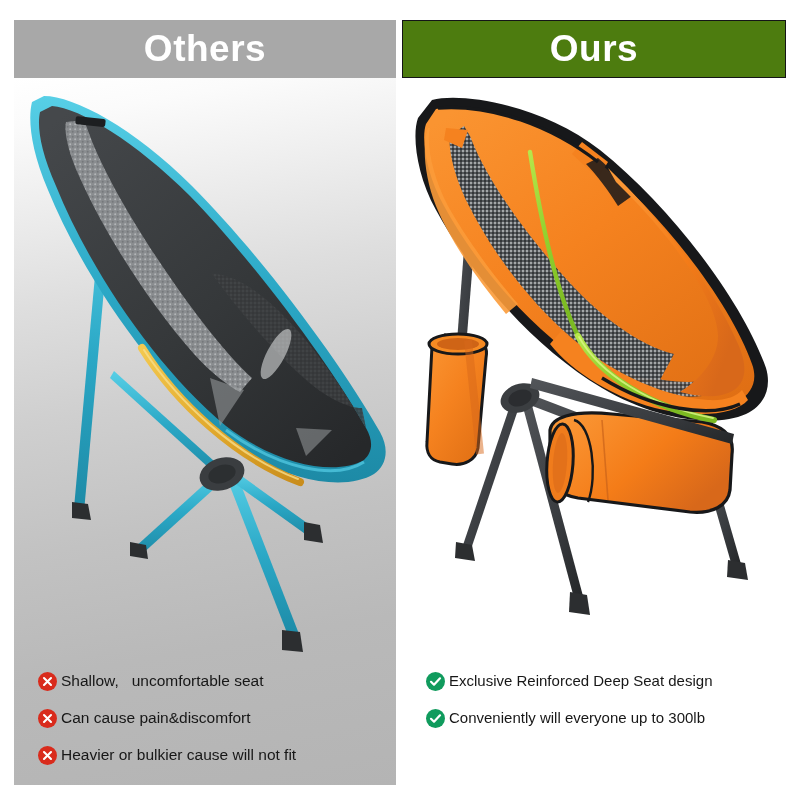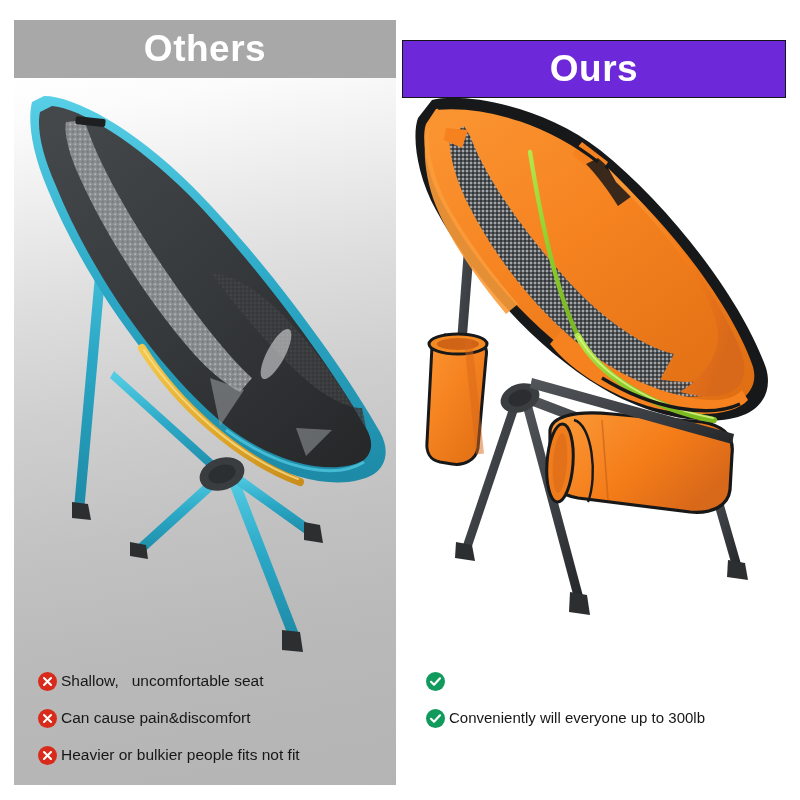--- a/index.html
+++ b/index.html
@@ -36,22 +36,22 @@
   
   .hdr {
     position: absolute; top: 20px; height: 58px;
     display: flex; align-items: center; justify-content: center;
     color: #ffffff;
     font-size: 37px;
     font-weight: bold;
     letter-spacing: 0.5px;
   }
   #hdr-left  { left: 14px; width: 382px; background: #a8a8a8; }
-  #hdr-right { left: 2px;  width: 384px; background: #6d28d9;
-               box-shadow: inset 0 0 0 1px #141517; margin-top: 20px; }
+  #hdr-right { left: 2px;  width: 384px; background: #4d7c0f;
+               box-shadow: inset 0 0 0 1px #141517; }
 
   
   .bullets {
     position: absolute; left: 0; width: 400px;
     top: 672px;
   }
   .bullet {
     display: flex; align-items: flex-start;
     height: 37px;
     font-size: 15.5px;
@@ -201,21 +201,21 @@
           </svg>
         </span>
         <span>Can cause pain&amp;discomfort</span>
       </div>
       <div class="bullet">
         <span class="badge x">
           <svg width="19" height="19" viewBox="0 0 19 19">
             <path d="M6 6 L13 13 M13 6 L6 13" stroke="#ffffff" stroke-width="2.1" stroke-linecap="round"></path>
           </svg>
         </span>
-        <span>Heavier or bulkier people fits not fit</span>
+        <span>Heavier or bulkier cause will not fit</span>
       </div>
     </div>
   </div>
 
   <div class="panel" id="panel-right">
 
     <div class="panel-bg" id="bg-right"></div>
 
     <div id="chair-right">
       <svg class="chair-svg" viewBox="0 0 384 594">
@@ -358,20 +358,21 @@
       <span>Ours</span>
     </div>
 
     <div class="bullets" id="bullets-right">
       <div class="bullet">
         <span class="badge ok">
           <svg width="19" height="19" viewBox="0 0 19 19">
             <path d="M5 9.8 L8 12.7 L14 6.3" fill="none" stroke="#ffffff" stroke-width="2.2" stroke-linecap="round" stroke-linejoin="round"></path>
           </svg>
         </span>
+        <span>Exclusive Reinforced Deep Seat design</span>
       </div>
       <div class="bullet">
         <span class="badge ok">
           <svg width="19" height="19" viewBox="0 0 19 19">
             <path d="M5 9.8 L8 12.7 L14 6.3" fill="none" stroke="#ffffff" stroke-width="2.2" stroke-linecap="round" stroke-linejoin="round"></path>
           </svg>
         </span>
         <span>Conveniently will everyone up to 300lb</span>
       </div>
     </div>

